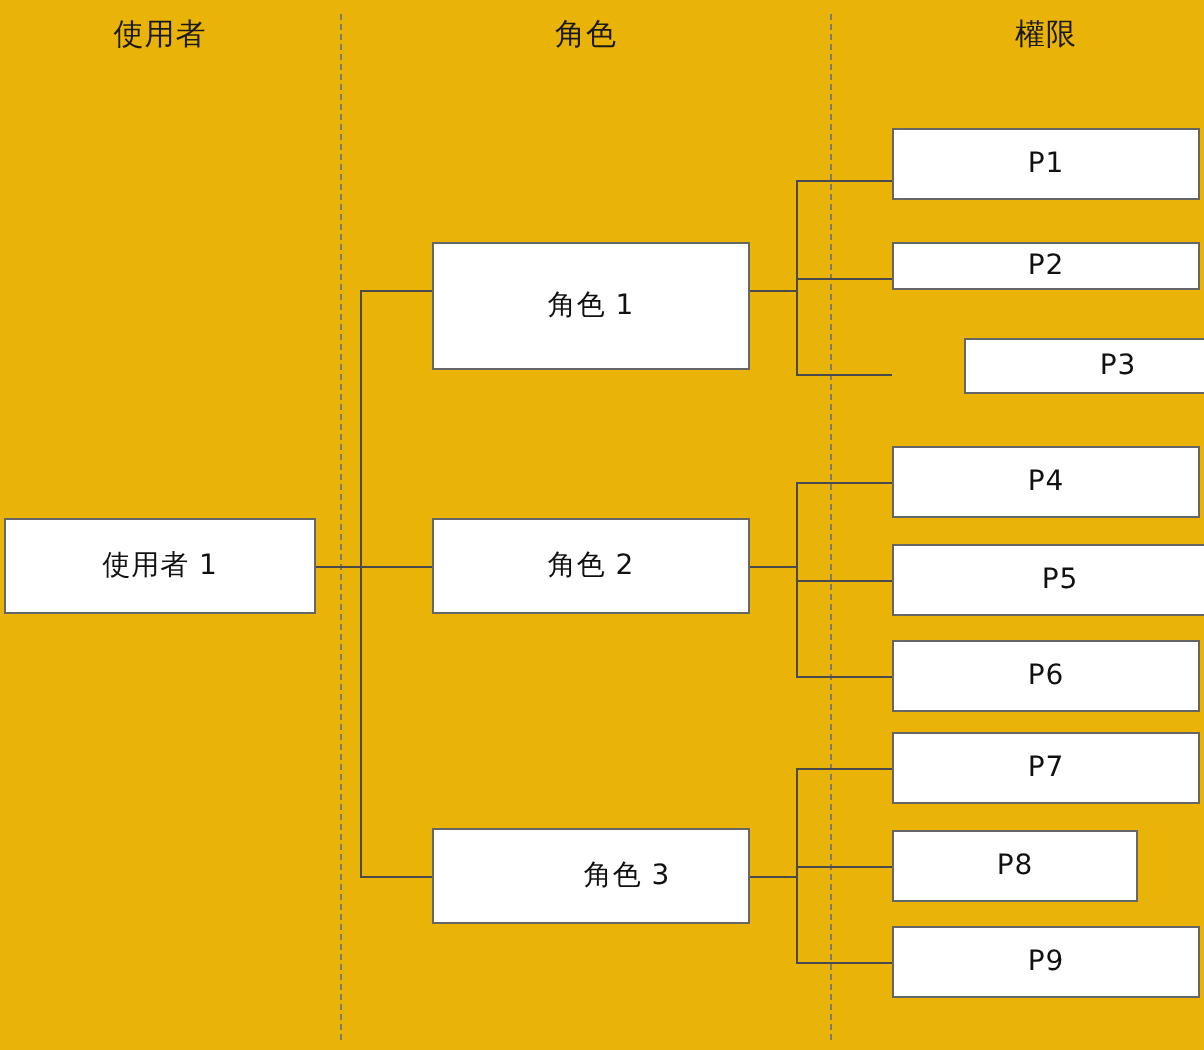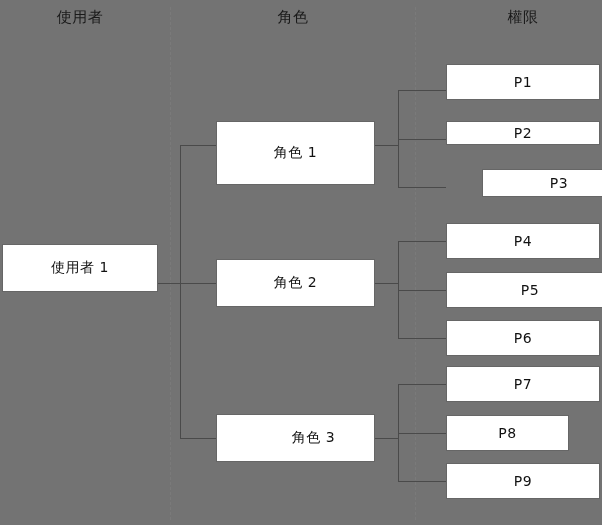--- a/index.html
+++ b/index.html
@@ -9,21 +9,21 @@
     background: #ffffff;
   }
   body {
     font-family: "DejaVu Sans", "Liberation Sans", sans-serif;
     color: #111111;
   }
   #diagram-root {
     position: relative;
     width: 602px;
     height: 525px;
-    background: #737373;
+    background: #eab308;
     overflow: hidden;
   }
   .column-header {
     position: absolute;
     font-size: 15px;
     line-height: 18px;
     color: #1a1a1a;
     text-align: center;
     white-space: nowrap;
     transform: translateX(-50%);
@@ -90,21 +90,21 @@
   <div class="connector h" style="left:398px; top:241px; width:48px;"></div>
   <div class="connector h" style="left:398px; top:290px; width:48px;"></div>
   <div class="connector h" style="left:398px; top:338px; width:48px;"></div>
 
   <div class="connector h" style="left:375px; top:438px; width:24px;"></div>
   <div class="connector v" style="left:398px; top:384px; height:97px;"></div>
   <div class="connector h" style="left:398px; top:384px; width:48px;"></div>
   <div class="connector h" style="left:398px; top:433px; width:48px;"></div>
   <div class="connector h" style="left:398px; top:481px; width:48px;"></div>
 
-  <div class="node-box user-box" style="left:2px; top:244px; width:156px; height:48px;">使用者 1</div>
+  <div class="node-box user-box" style="left:2px; top:259px; width:156px; height:48px;">使用者 1</div>
 
   <div class="node-box role-box" style="left:216px; top:121px; width:159px; height:64px;">角色 1</div>
   <div class="node-box role-box" style="left:216px; top:259px; width:159px; height:48px;">角色 2</div>
   <div class="node-box role-box" style="left:216px; top:414px; width:159px; height:48px;padding-left:36px;">角色 3</div>
 
   <div class="node-box perm-box" style="left:446px; top:64px; width:154px; height:36px;">P1</div>
   <div class="node-box perm-box" style="left:446px; top:121px; width:154px; height:24px;">P2</div>
   <div class="node-box perm-box" style="left:446px; top:169px; width:154px; height:28px;margin-left:36px;">P3</div>
 
   <div class="node-box perm-box" style="left:446px; top:223px; width:154px; height:36px;">P4</div>

